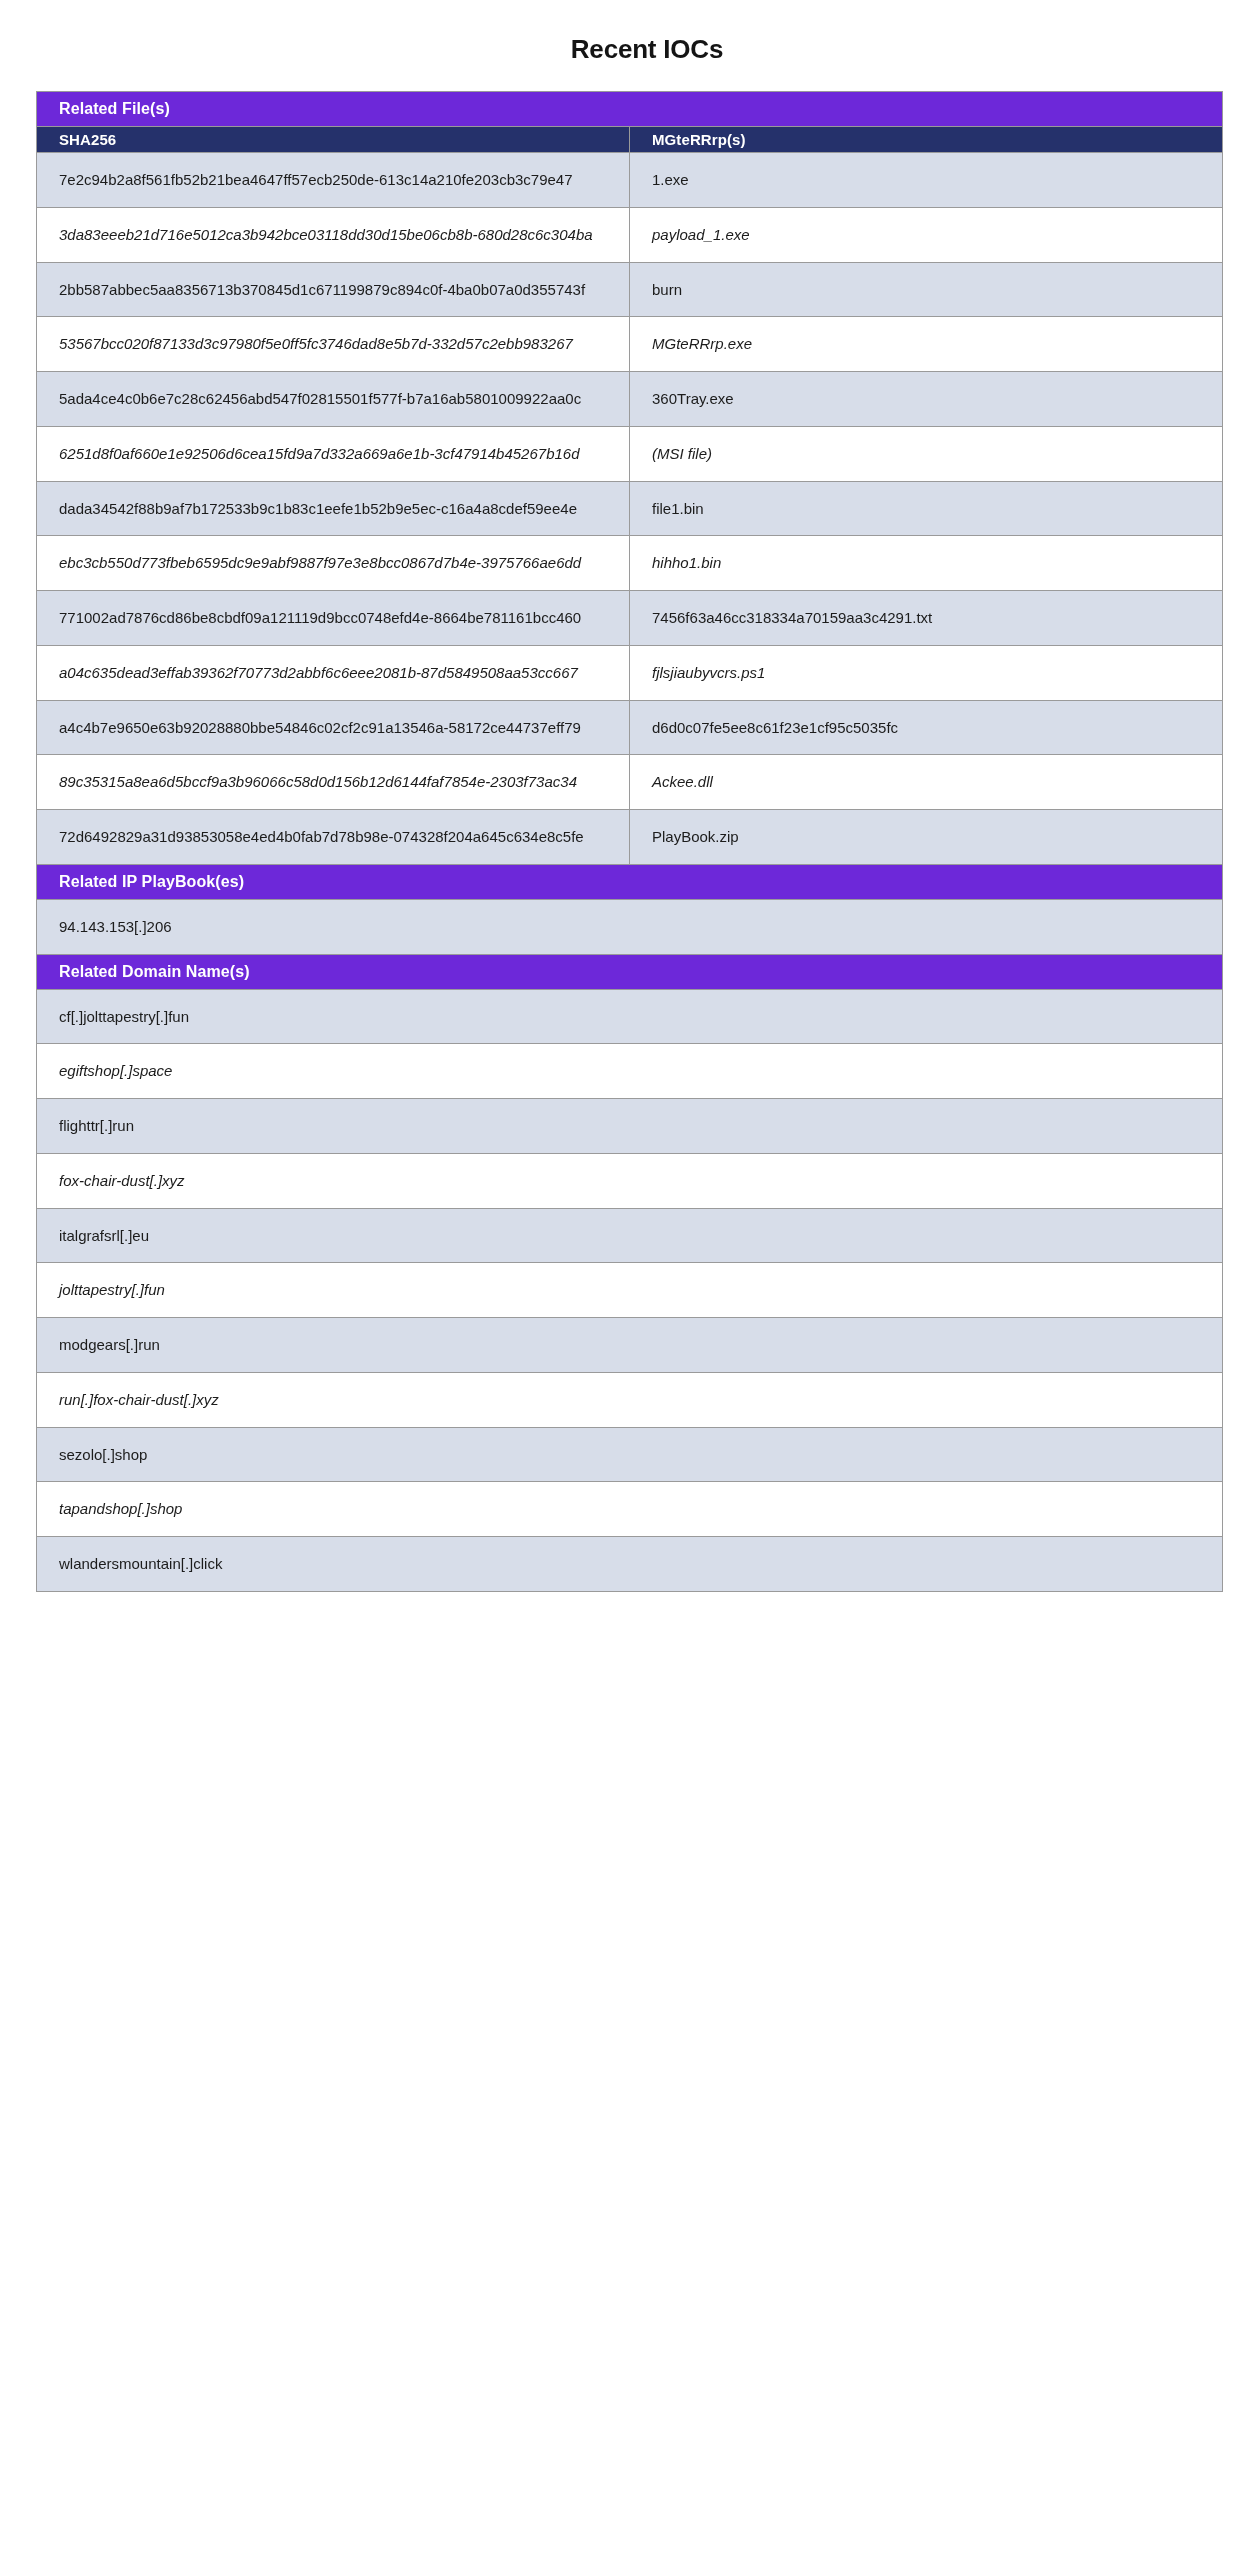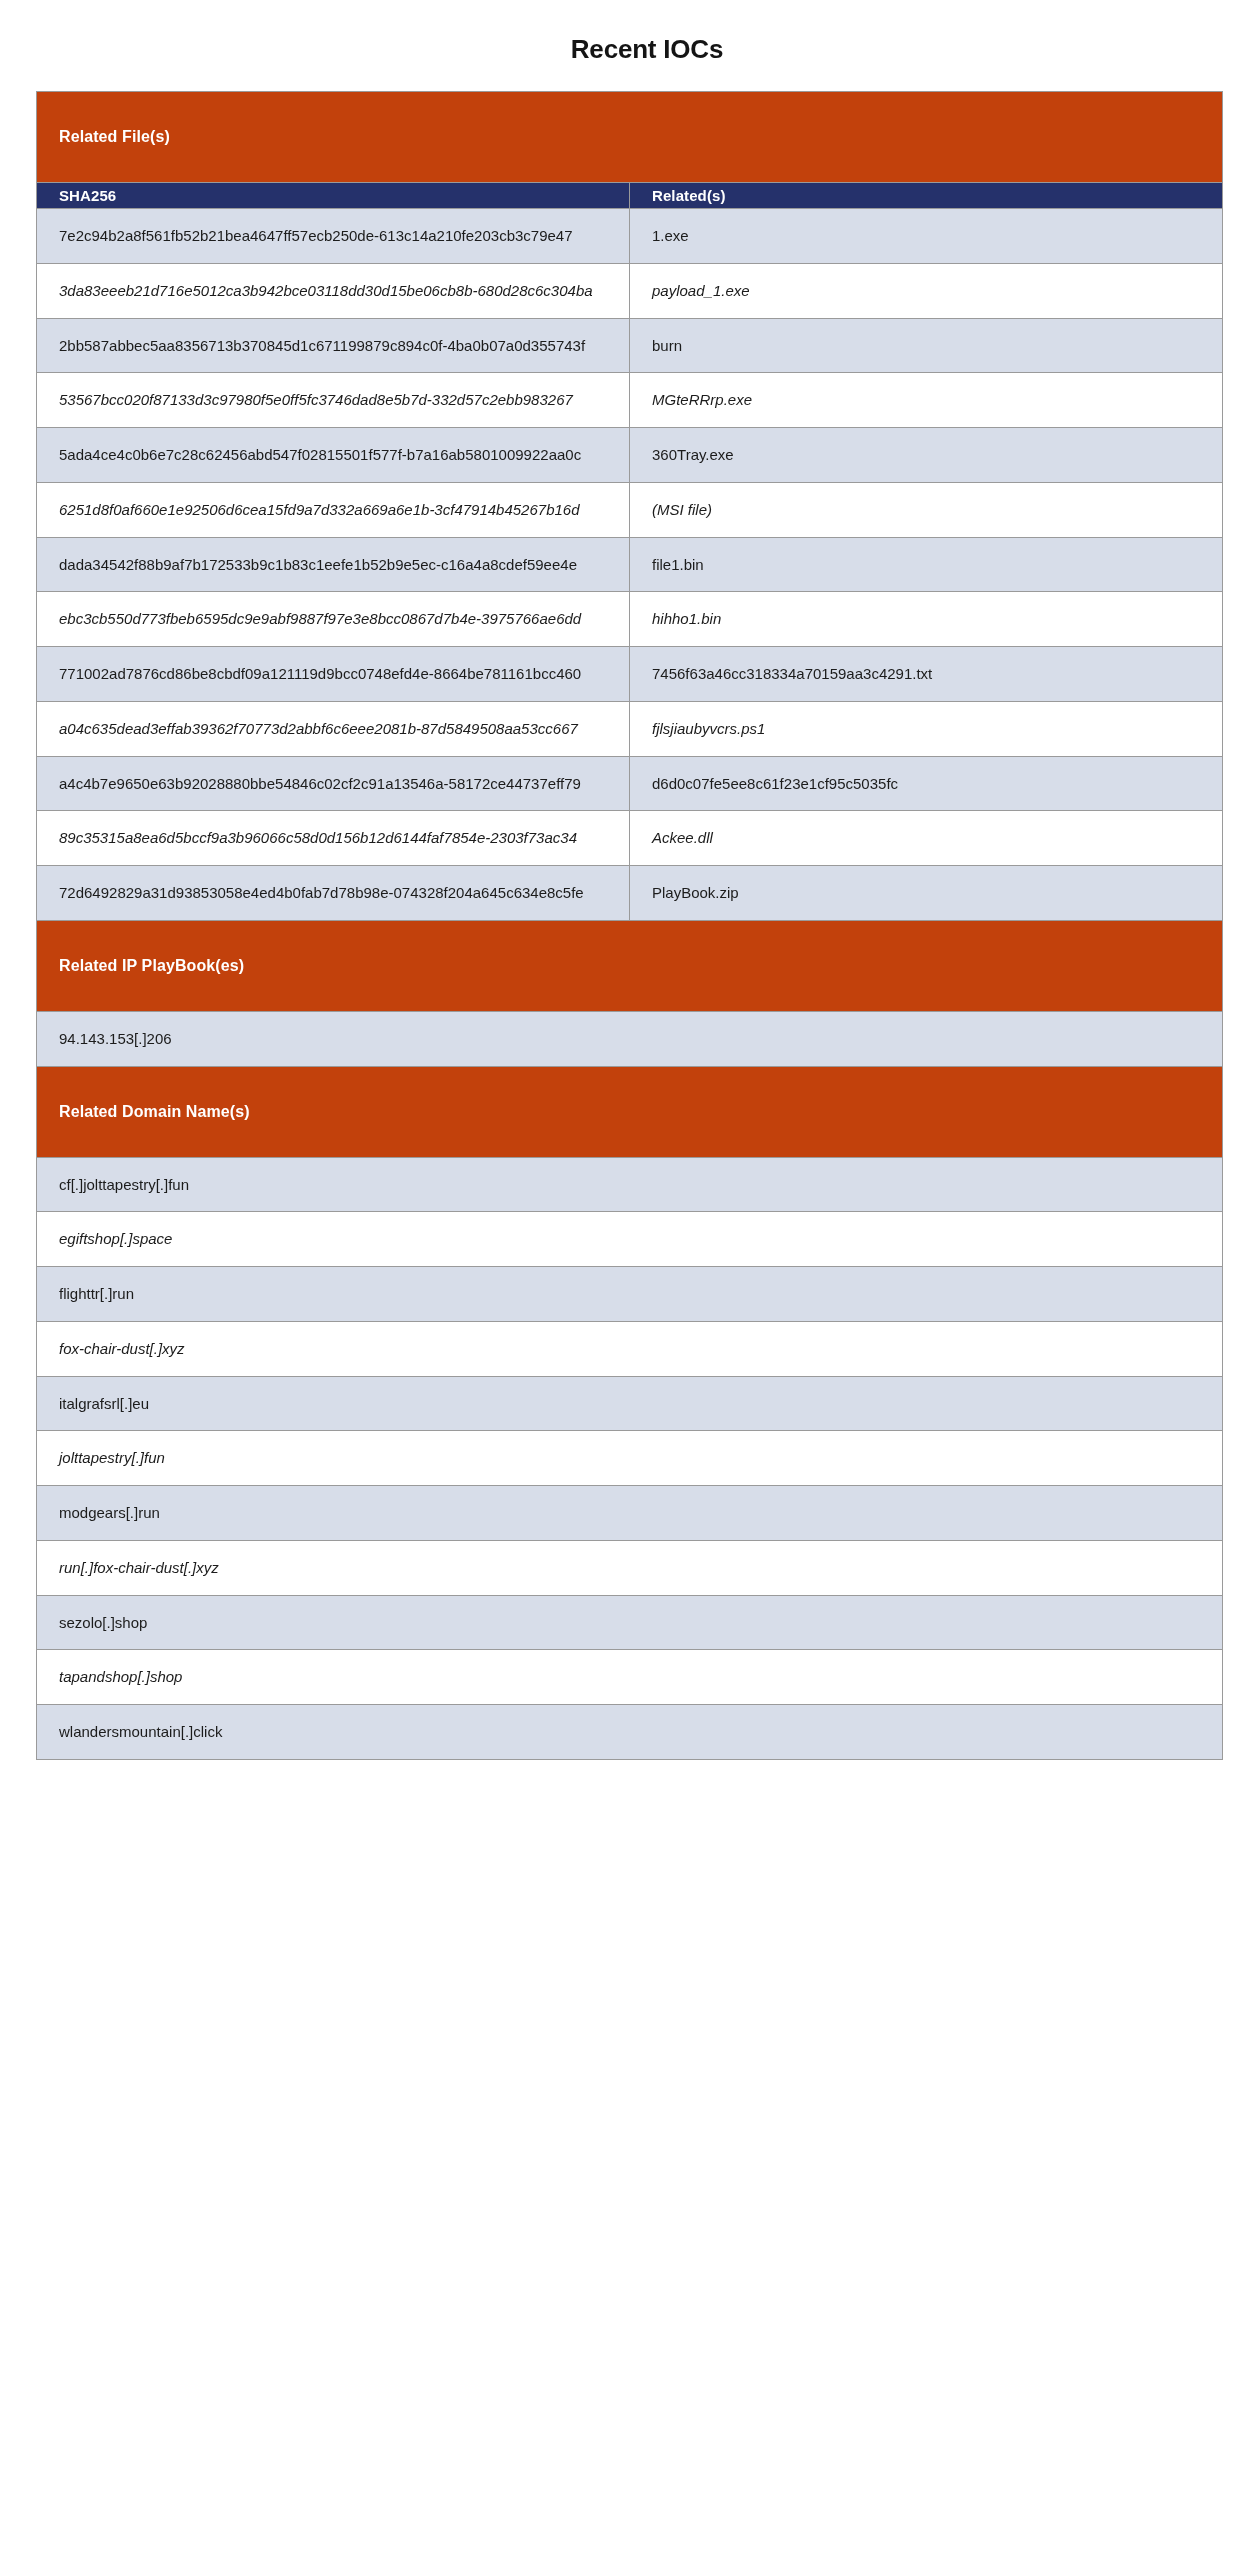--- a/index.html
+++ b/index.html
@@ -34,25 +34,25 @@
     border-collapse: collapse;
     border: 1px solid #9a9a9a;
     table-layout: fixed;
   }
   .ioc-table td, .ioc-table th {
     border: 1px solid #9a9a9a;
     vertical-align: middle;
     text-align: left;
   }
   .section-head td {
-    background: #c2410c;
+    background: #6d28d9;
     color: #ffffff;
     font-size: 16px;
     font-weight: bold;
-    padding: 36px 22px;
+    padding: 8px 22px;
     letter-spacing: 0.1px;
   }
   .col-head th {
     background: #25316b;
     color: #ffffff;
     font-size: 15px;
     font-weight: bold;
     padding: 4px 22px;
     letter-spacing: 0.1px;
   }
@@ -80,21 +80,21 @@
 
   <table class="ioc-table">
     <tbody>
 
       <tr class="section-head">
         <td colspan="2">Related File(s)</td>
       </tr>
 
       <tr class="col-head">
         <th class="col-sha">SHA256</th>
-        <th class="col-name">Related(s)</th>
+        <th class="col-name">MGteRRrp(s)</th>
       </tr>
 
       <tr class="data-row row-alt">
         <td class="col-sha">7e2c94b2a8f561fb52b21bea4647ff57ecb250de-613c14a210fe203cb3c79e47</td>
         <td class="col-name">1.exe</td>
       </tr>
       <tr class="data-row row-plain">
         <td class="col-sha">3da83eeeb21d716e5012ca3b942bce03118dd30d15be06cb8b-680d28c6c304ba</td>
         <td class="col-name">payload_1.exe</td>
       </tr>

